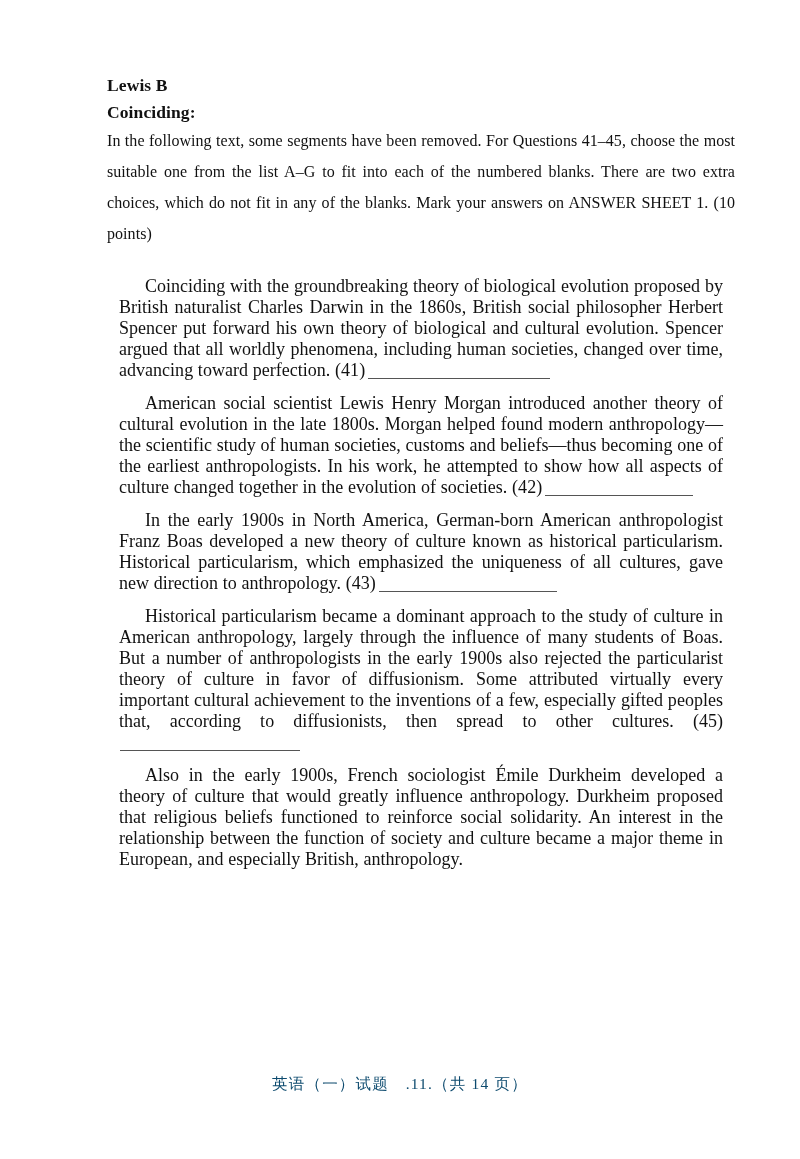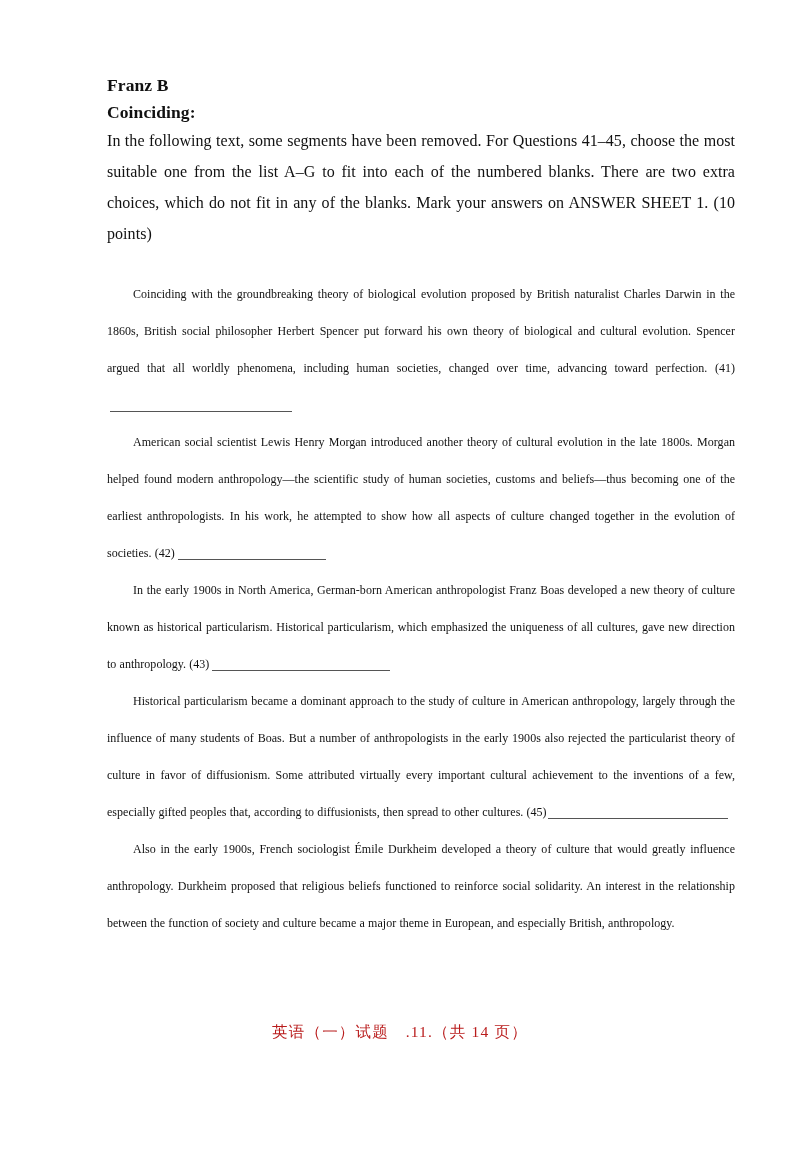--- a/index.html
+++ b/index.html
@@ -39,61 +39,61 @@
     line-height: 31px;
     text-align: justify;
     text-align-last: left;
     margin: 0;
     letter-spacing: 0.05px;
   }
   .body-block {
     margin-top: 27px;
   }
   p.para {
-    font-size: 12px;
-    line-height: 37px;
+    font-size: 18px;
+    line-height: 21px;
     text-align: justify;
     text-align-last: left;
-    margin: 0;
+    margin: 12px;
     text-indent: 26px;
     letter-spacing: 0.02px;
     word-spacing: 0.2px;
   }
   .blank {
     display: inline-block;
     border-bottom: 1.2px solid #555555;
     vertical-align: -3px;
     margin-left: 3px;
   }
   .blank.w41 { width: 182px; }
   .blank.w42 { width: 148px; }
   .blank.w43 { width: 178px; }
   .blank.w44 { width: 176px; }
   .blank.w45 { width: 180px; margin-left: 1px; }
   .footer {
     position: absolute;
     left: 0;
-    top: 1021px;
+    top: 1073px;
     width: 800px;
     text-align: center;
     font-size: 15.5px;
     line-height: 22px;
-    color: #b91c1c;
+    color: #0c4a6e;
     font-family: "Liberation Serif", "DejaVu Serif", serif;
     letter-spacing: 1.2px;
   }
 </style>
 </head>
 <body>
 
 <div class="page">
 
   <div class="content">
 
-    <div class="heading heading-part">Franz B</div>
+    <div class="heading heading-part">Lewis B</div>
 
     <div class="heading">Coinciding:</div>
 
     <p class="directions-body">In the following text, some segments have been removed. For Questions 41–45, choose the most suitable one from the list A–G to fit into each of the numbered blanks. There are two extra choices, which do not fit in any of the blanks. Mark your answers on ANSWER SHEET 1. (10 points)</p>
 
     <div class="body-block">
 
       <p class="para"><span>Coinciding with the groundbreaking theory of biological evolution proposed by British naturalist Charles Darwin in the 1860s, British social philosopher Herbert Spencer put forward his own theory of biological and cultural evolution. Spencer argued that all worldly phenomena, including human societies, changed over time, advancing toward perfection. (41)</span><span class="blank w41"></span></p>
 
       <p class="para"><span>American social scientist Lewis Henry Morgan introduced another theory of cultural evolution in the late 1800s. Morgan helped found modern anthropology—the scientific study of human societies, customs and beliefs—thus becoming one of the earliest anthropologists. In his work, he attempted to show how all aspects of culture changed together in the evolution of societies. (42)</span><span class="blank w42"></span></p>

